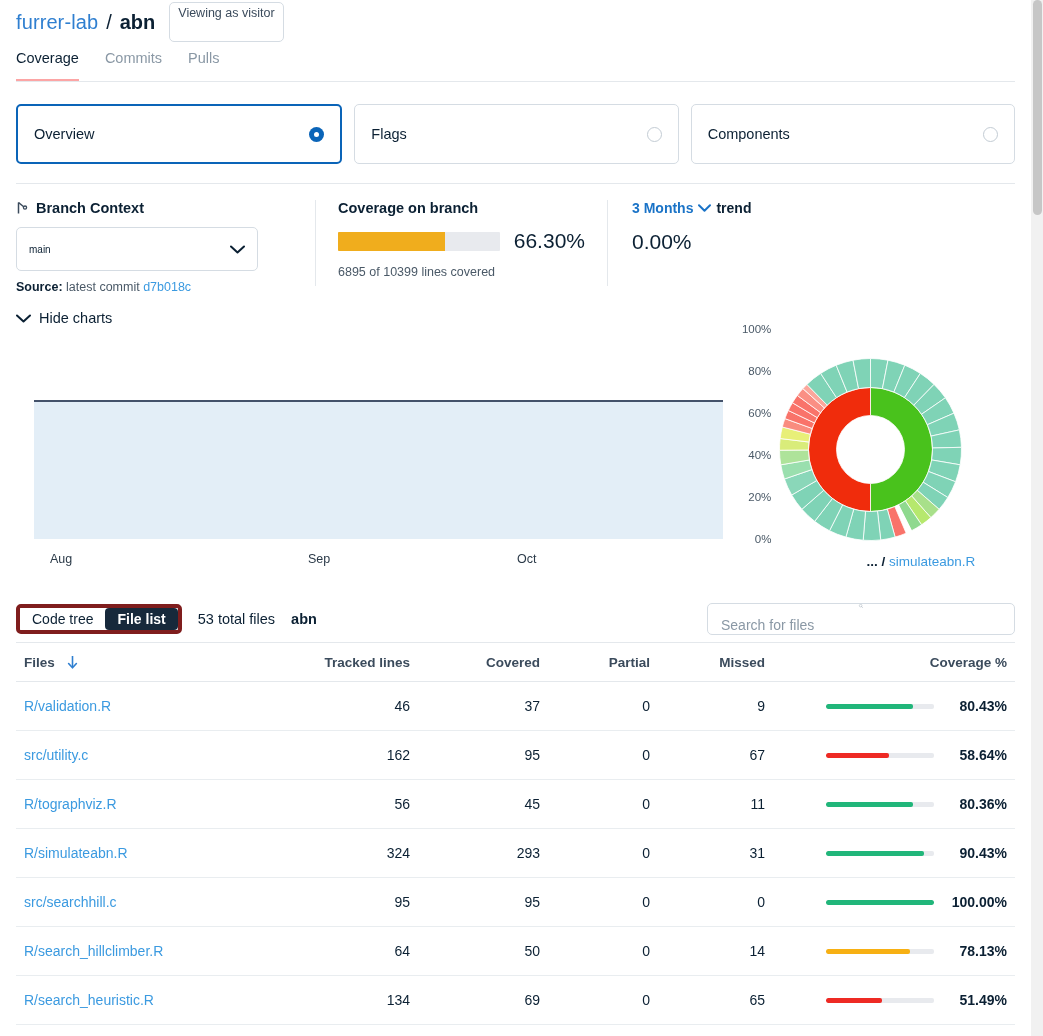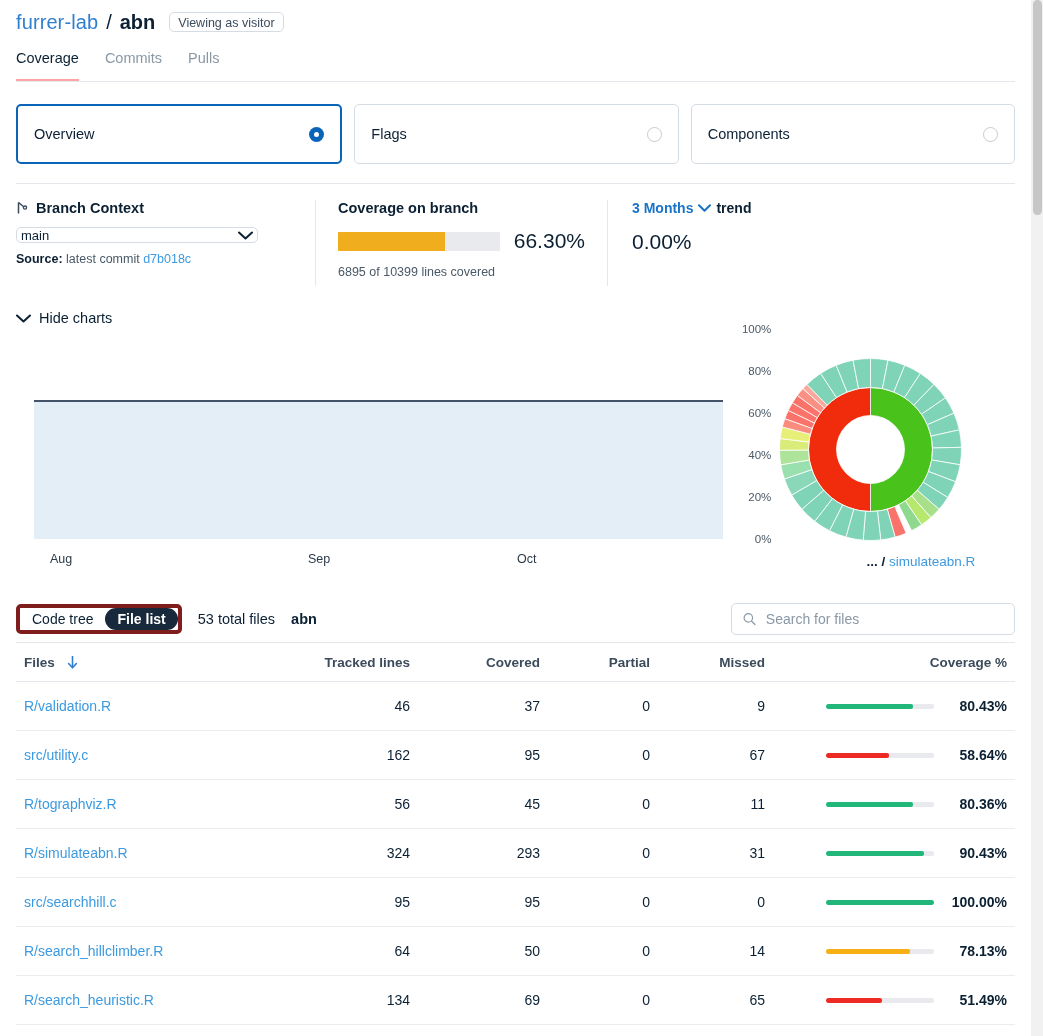--- a/index.html
+++ b/index.html
@@ -14,21 +14,21 @@
   }
   .page { width:1031px; height:1036px; position:relative; padding:0 16px; }
 
   
   .repo-head { display:flex; align-items:center; gap:8px; padding-top:8px; height:36px; }
   .repo-owner { color:#2f7fd0; font-size:20px; letter-spacing:.1px; }
   .repo-slash { color:#0b2033; font-size:20px; font-weight:400; }
   .repo-name { color:#0b2033; font-size:20px; font-weight:bold; }
   .visitor-badge {
     border:1px solid #d5dce3; border-radius:5px;
-    padding:3px 8px 0; font-size:12.5px; color:#3b4b5c;
+    padding:3px 8px 20px; font-size:12.5px; color:#3b4b5c;
     margin-left:6px; background:#fff; line-height:1.2;
   }
 
   
   .tabs { display:flex; gap:26px; margin-top:14px; height:32px; position:relative; }
   .tab { font-size:14.5px; color:#8a98a5; padding-bottom:9px; cursor:pointer; }
   .tab.active { color:#0b2033; font-weight:normal; border-bottom:3px solid #fca5a5; }
   .tabs-wrap { position:relative; }
   .tabs-wrap:after{ content:""; position:absolute; left:0; right:0; bottom:0; height:1px; background:#e4e8ec;}
 
@@ -47,23 +47,23 @@
   .hr { height:1px; background:#e4e8ec; margin-top:19px; }
 
   
   .summary { display:flex; margin-top:16px; height:86px; }
   .sum-col { padding-right:22px; }
   .sum-col.div { border-right:1px solid #e4e8ec; }
   .sum-col.c2 { padding-left:22px; }
   .sum-col.c3 { padding-left:24px; }
   .sum-title { font-size:14.5px; font-weight:bold; display:flex; align-items:center; gap:7px; }
   .branch-select {
-    margin-top:11px; width:242px; height:16px; border:1px solid #d5dce3; border-radius:5px;
+    margin-top:11px; width:242px; height:44px; border:1px solid #d5dce3; border-radius:5px;
     display:flex; align-items:center; justify-content:space-between;
-    padding:0 4px; font-size:13px; color:#0b2033; background:#fff; cursor:pointer;
+    padding:0 12px; font-size:10px; color:#0b2033; background:#fff; cursor:pointer;
   }
   .src-line { margin-top:9px; font-size:12.5px; color:#4a5967; }
   .src-line b { color:#0b2033; }
   .src-link { color:#3b9ae0; }
   .cov-bar-row { display:flex; align-items:center; gap:14px; margin-top:13px; }
   .cov-bar { width:177px; height:19px; background:#e8eaee; border-radius:1px; overflow:hidden; }
   .cov-bar-fill { height:100%; background:#f0ad1d; }
   .cov-pct { font-size:21px; color:#0b2033; }
   .cov-sub { margin-top:12px; font-size:12.5px; color:#4a5967; }
   .trend-head { font-size:14px; font-weight:bold; display:flex; align-items:center; gap:5px; }
@@ -85,26 +85,26 @@
   .sunburst { position:relative; width:243px; height:248px; }
   .sb-wrap { position:absolute; left:4px; top:18px; width:183px; height:183px; }
   .sb-label { position:absolute; top:214px; left:0; width:200px; text-align:right; font-size:13.5px; }
   .sb-dots { color:#0b2033; font-weight:bold; }
   .sb-file { color:#3b9ae0; }
 
   
   .list-controls { display:flex; align-items:center; margin-top:6px; height:46px; }
   .seg { display:flex; border:4px solid #7f1d1d; border-radius:5px; overflow:hidden; height:30px; }
   .seg div { padding:0 12px; display:flex; align-items:center; font-size:14px; cursor:pointer; background:#fff; color:#0b2033;}
-  .seg div.on { background:#17293b; color:#fff; font-weight:bold; border-radius:13px;}
+  .seg div.on { background:#17293b; color:#fff; font-weight:bold; border-radius:4px;}
   .total-files { margin-left:16px; font-size:14.5px; color:#0b2033; }
   .crumb { margin-left:16px; font-size:14.5px; font-weight:bold; }
   .search-box {
-    margin-left:auto; width:284px; height:32px; border:1px solid #d5dce3; border-radius:5px;
-    display:flex; align-items:center; gap:8px; padding:0 11px; background:#fff;
+    margin-left:auto; width:308px; height:32px; border:1px solid #d5dce3; border-radius:5px;
+    display:flex; align-items:center; gap:8px; padding:0 11px; background:#fff;flex-direction:column;
   }
   .search-box input { border:none; outline:none; font-size:14px; color:#0b2033; width:100%; font-family:inherit; background:transparent;}
   .search-box input::placeholder { color:#8a98a5; }
 
   
   table { width:100%; border-collapse:collapse; }
   th { font-size:13.5px; font-weight:bold; color:#3b4b5c; padding:12px 0 11px; border-bottom:1px solid #e4e8ec; border-top:1px solid #e4e8ec;}
   th.l { text-align:left; padding-left:8px; }
   th.r { text-align:right; }
   th.cov { text-align:right; padding-right:8px; }

